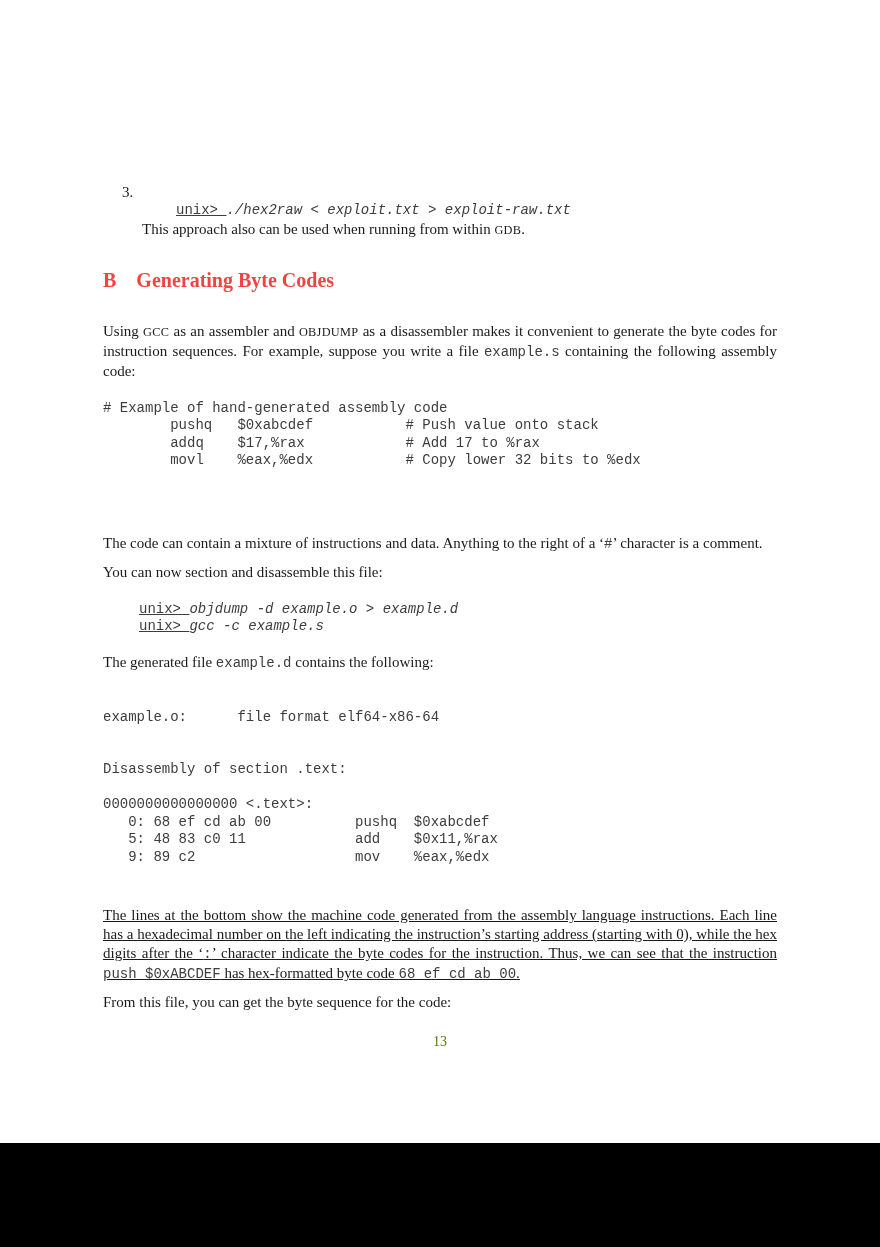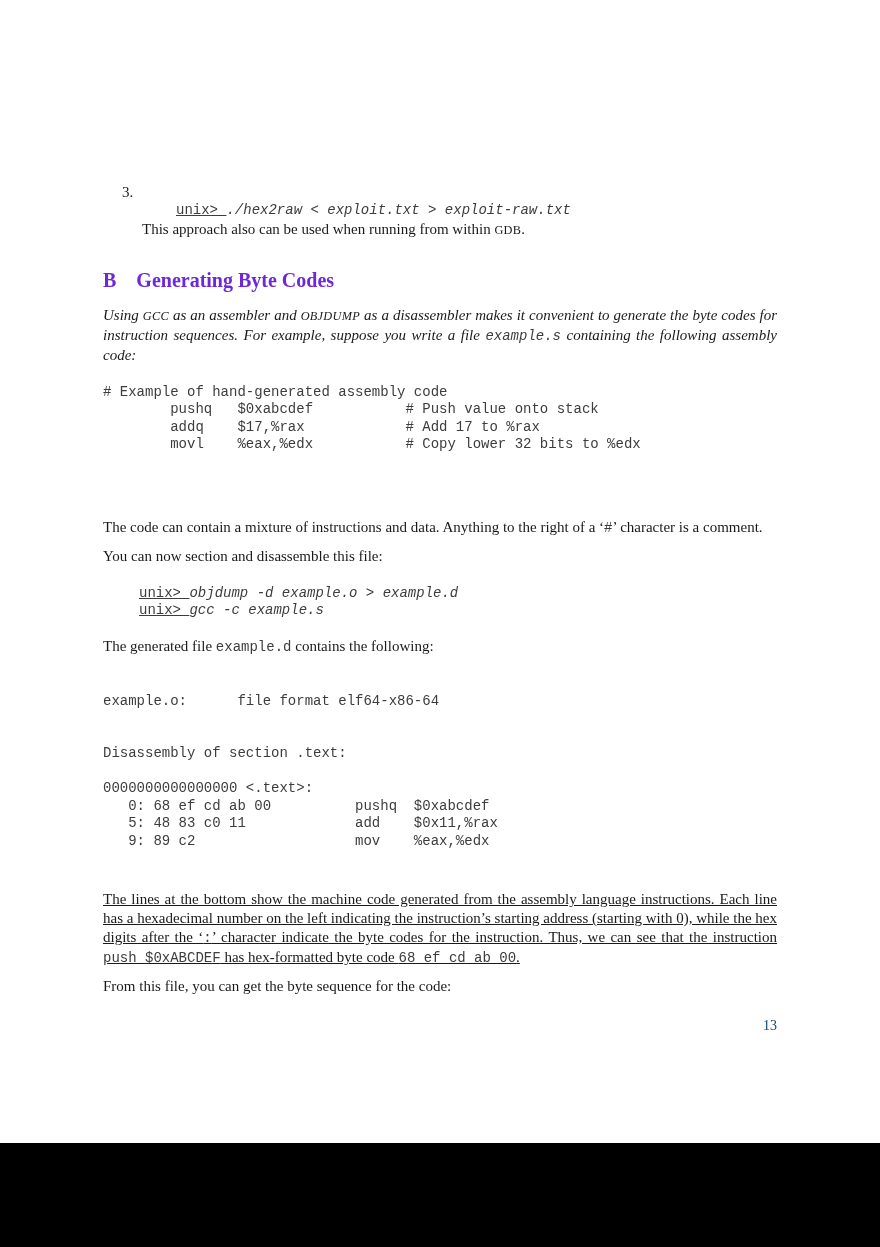--- a/index.html
+++ b/index.html
@@ -59,36 +59,36 @@
   .cmd-block { margin-top: 19px; margin-left: 73px; }
   .cmd-block-2 { margin-top: 19px; margin-left: 36px; }
   .cmd-line .prompt { font-style: normal; text-decoration: underline; }
   .cmd-line .cmd { font-style: italic; }
   .note { padding-left: 39px; }
   .section-heading {
     margin-top: 28px;
     font-size: 20px;
     line-height: 24px;
     font-weight: bold;
-    color: #6d28d9;
+    color: #ef4444;
   }
   .section-heading .title { margin-left: 20px; }
-  .para-intro { margin-top: 14px; font-style: italic; }
+  .para-intro { margin-top: 30px; }
   .asm-block { margin-top: 19px; }
   .para-mixture { margin-top: 64px; }
   .para-assemble { margin-top: 9px; }
   .para-generated { margin-top: 17px; }
   .objdump-block { margin-top: 36px; }
   .para-machine { margin-top: 40px; text-decoration: underline; }
   .para-sequence { margin-top: 9px; }
   .page-number {
     margin-top: 22px;
-    text-align: right;
+    text-align: center;
     font-size: 14px;
-    color: #0c4a6e;
+    color: #4d7c0f;
   }
   .footer-bar {
     position: absolute;
     left: 0;
     top: 1143px;
     width: 880px;
     height: 104px;
     background: #000000;
   }
 </style>

